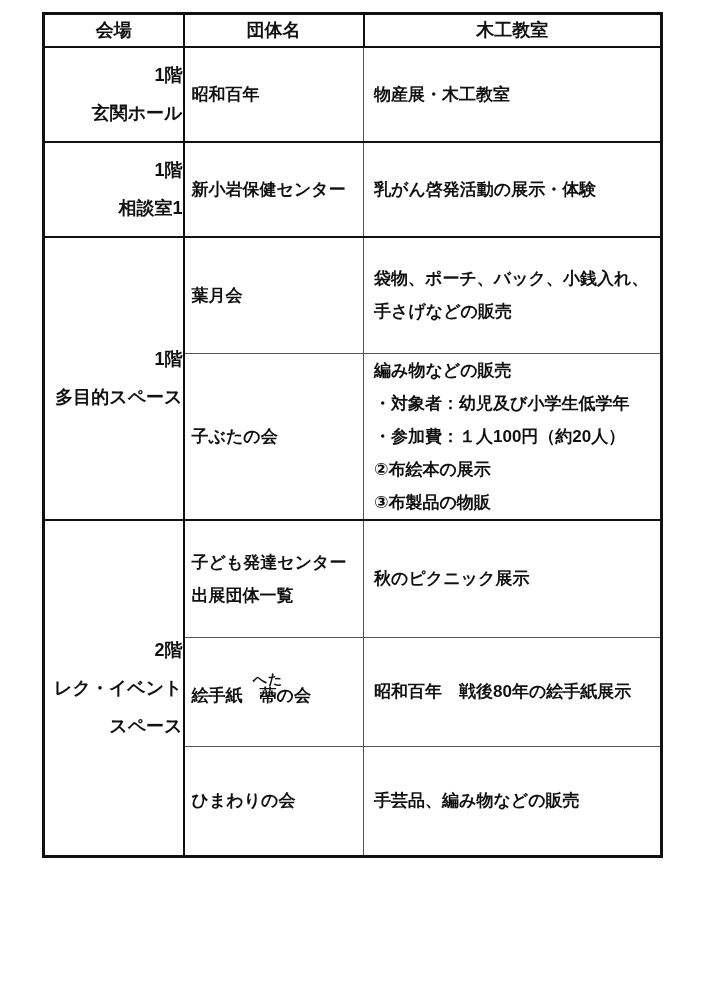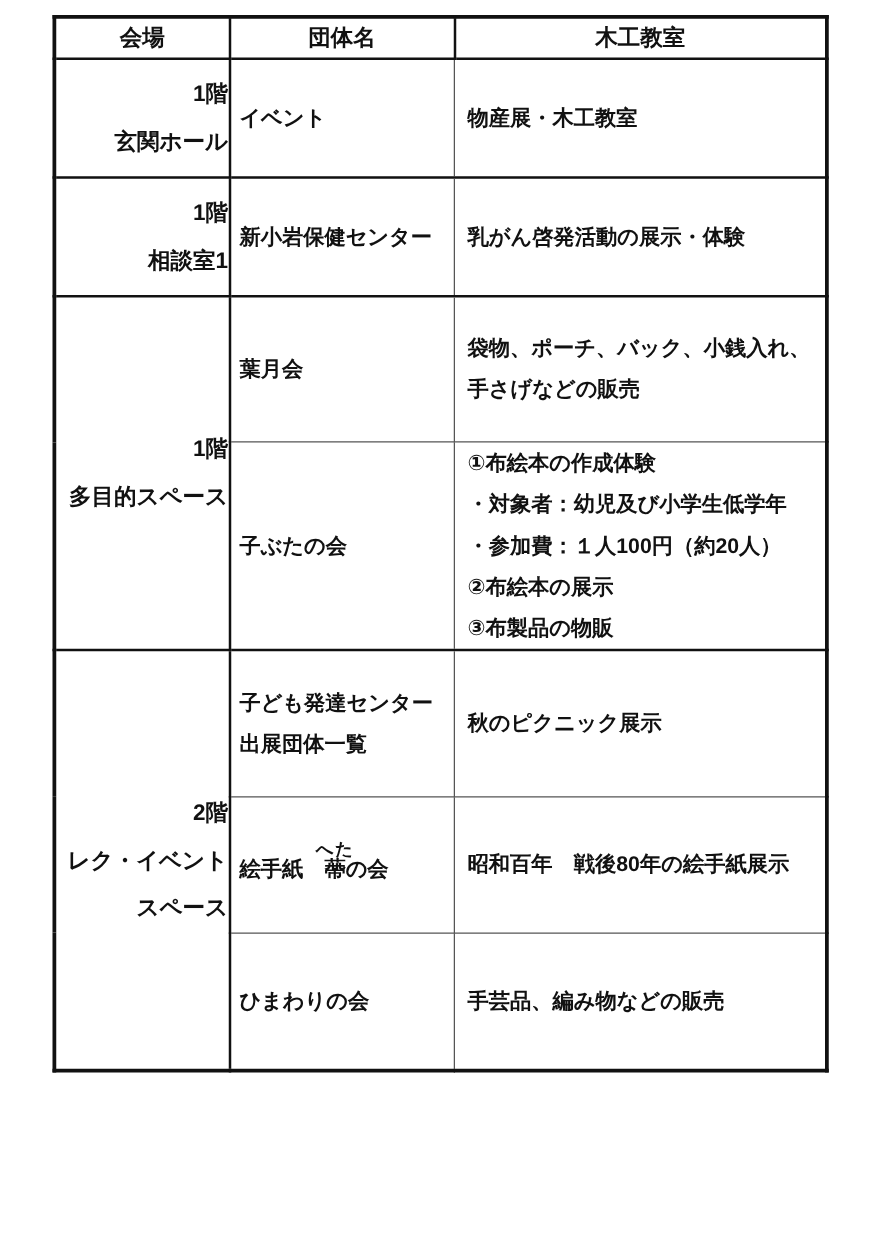--- a/index.html
+++ b/index.html
@@ -100,21 +100,21 @@
       </tr>
     </thead>
     <tbody>
 
       <tr class="r1 group-end">
         <td class="venue" rowspan="1">
           <div>1階</div>
           <div>玄関ホール</div>
         </td>
         <td class="name">
-          <div>イベント</div>
+          <div>昭和百年</div>
         </td>
         <td class="content">
           <div>物産展・木工教室</div>
         </td>
       </tr>
 
       <tr class="r2 group-end">
         <td class="venue" rowspan="1">
           <div>1階</div>
           <div>相談室1</div>
@@ -137,21 +137,21 @@
         </td>
         <td class="content">
           <div>袋物、ポーチ、バック、小銭入れ、手さげなどの販売</div>
         </td>
       </tr>
       <tr class="r4 group-end">
         <td class="name">
           <div>子ぶたの会</div>
         </td>
         <td class="content">
-          <div>①布絵本の作成体験</div>
+          <div>編み物などの販売</div>
           <div>・対象者：幼児及び小学生低学年</div>
           <div>・参加費：１人100円（約20人）</div>
           <div>②布絵本の展示</div>
           <div>③布製品の物販</div>
         </td>
       </tr>
 
       <tr class="r5">
         <td class="venue" rowspan="3">
           <div>2階</div>

